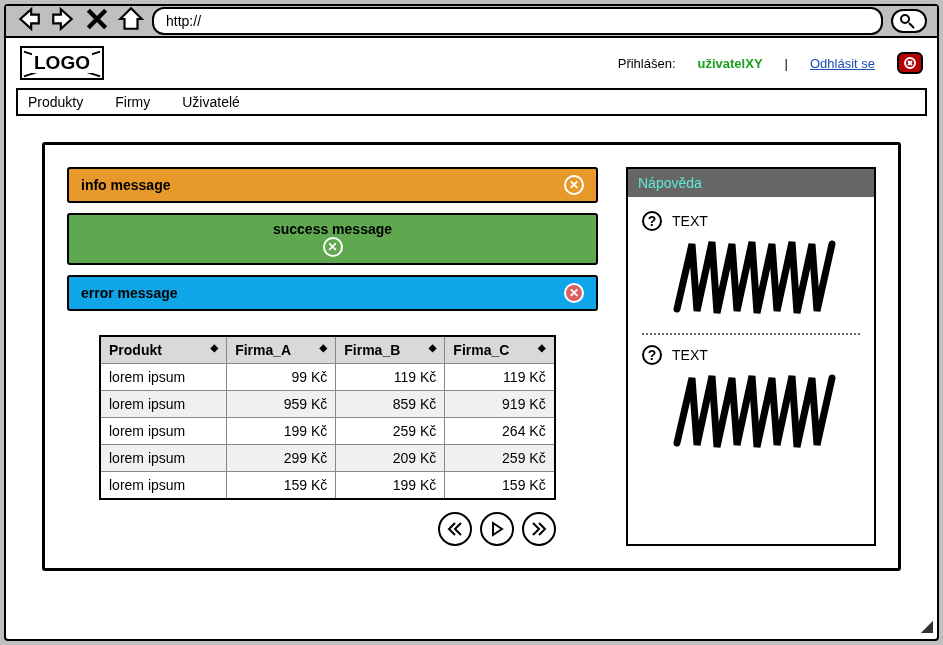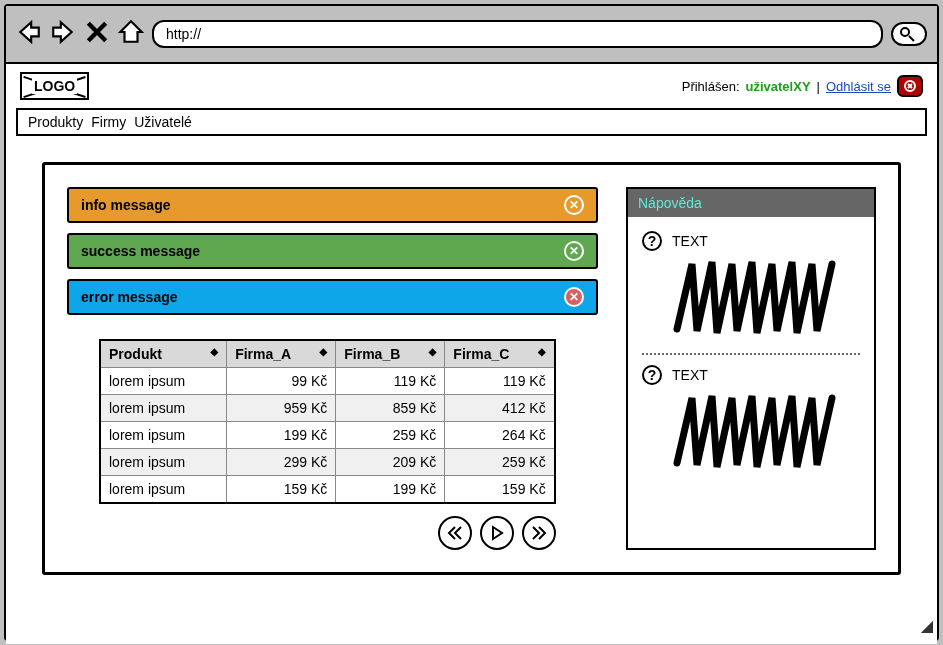--- a/index.html
+++ b/index.html
@@ -1,38 +1,38 @@
 <!DOCTYPE html>
 <html><head>
 <meta charset="utf-8">
 <style>
 * { box-sizing: border-box; margin: 0; padding: 0; }
 body { font-family: "Comic Sans MS", cursive, sans-serif; background: #bfbfbf; width: 943px; height: 645px; overflow: hidden; }
 .browser-chrome { border: 2px solid #000; border-radius: 4px; background: #fff; margin: 4px; height: 637px; position: relative; }
-.toolbar { background: #bfbfbf; padding: 13px 10px; display: flex; align-items: center; gap: 8px; border-bottom: 2px solid #000; }
+.toolbar { background: #bfbfbf; padding: 0 10px; display: flex; align-items: center; gap: 8px; border-bottom: 2px solid #000; }
 .nav-btn svg { width: 26px; height: 26px; }
 .url-bar { flex: 1; border: 2px solid #000; border-radius: 12px; padding: 4px 12px; font-size: 14px; background: #fff; }
 .search-bubble { border: 2px solid #000; border-radius: 14px; padding: 2px 10px 2px 6px; display: flex; align-items: center; background: #fff; }
 .content { background: #fff; height: 580px; overflow: auto; }
 .header-row { display: flex; align-items: center; justify-content: space-between; padding: 8px 14px; }
-.logo-box { border: 2px solid #000; padding: 4px 10px; position: relative; font-size: 14px; font-weight: bold; }
+.logo-box { border: 2px solid #000; padding: 4px 10px; position: relative; font-size: 19px; font-weight: bold; }
 .logo-box::before, .logo-box::after { content: ""; position: absolute; width: 100%; height: 2px; background: #000; left: 0; top: 50%; transform-origin: center; }
 .logo-box::before { transform: rotate(18deg); }
 .logo-box::after { transform: rotate(-18deg); }
-.user-area { font-size: 13px; display: flex; align-items: center; gap: 6px; }
+.user-area { font-size: 13px; display: flex; align-items: center; gap: 22px; }
 .user-name { color: #1aa01a; font-weight: bold; }
 .logout-link { color: #1a4db3; text-decoration: underline; cursor: pointer; }
 .close-pill { background: #b30000; border: 2px solid #000; border-radius: 6px; padding: 2px 4px; display:flex; align-items:center; justify-content:center;}
-.menu-bar { border: 2px solid #000; margin: 0 10px; padding: 4px 10px; font-size: 14px; display: flex; gap: 8px; }
+.menu-bar { border: 2px solid #000; margin: 0 10px; padding: 4px 10px; font-size: 14px; display: flex; gap: 32px; }
 .menu-bar span { cursor: pointer; }
 .page-panel { border: 3px solid #000; border-radius: 3px; margin: 26px 36px; padding: 22px; display: flex; gap: 28px; }
 .left-col { flex: 1; }
 .msg { border: 2px solid #000; border-radius: 3px; padding: 6px 12px; margin-bottom: 10px; font-size: 14px; font-weight: bold; display: flex; justify-content: space-between; align-items: center; }
 .msg-info { background: #e79a2b; }
-.msg-success { background: #5fa84f; }
+.msg-success { background: #5fa84f; flex-direction: column; }
 .msg-error { background: #0ea5e9; }
 .msg-close { width: 20px; height: 20px; border: 2px solid #fff; border-radius: 50%; display:flex; align-items:center; justify-content:center; color:#fff; font-size:12px; cursor:pointer; }
 .msg-info .msg-close { background:#e79a2b; }
 .msg-success .msg-close { background:#5fa84f; }
 .msg-error .msg-close { background:#d86060; }
 .data-table { width: 86%; margin-left: 32px; margin-top: 24px; border: 2px solid #000; border-collapse: collapse; font-size: 14px; }
 .data-table th, .data-table td { border: 1px solid #888; padding: 5px 8px; }
 .data-table th { background: #d9d9d9; text-align: left; position: relative; margin-top: 35px; }
 .data-table th .sort { float: right; font-size: 10px; }
 .data-table tr:nth-child(even) td { background: #f0f0f0; }
@@ -127,21 +127,21 @@
             <tr>
                 <td>lorem ipsum</td>
                 <td class="num">99 Kč</td>
                 <td class="num">119 Kč</td>
                 <td class="num">119 Kč</td>
               </tr>
             <tr>
                 <td>lorem ipsum</td>
                 <td class="num">959 Kč</td>
                 <td class="num">859 Kč</td>
-                <td class="num">412 Kč</td>
+                <td class="num">919 Kč</td>
               </tr>
             <tr>
                 <td>lorem ipsum</td>
                 <td class="num">199 Kč</td>
                 <td class="num">259 Kč</td>
                 <td class="num">264 Kč</td>
               </tr>
             <tr>
                 <td>lorem ipsum</td>
                 <td class="num">299 Kč</td>

